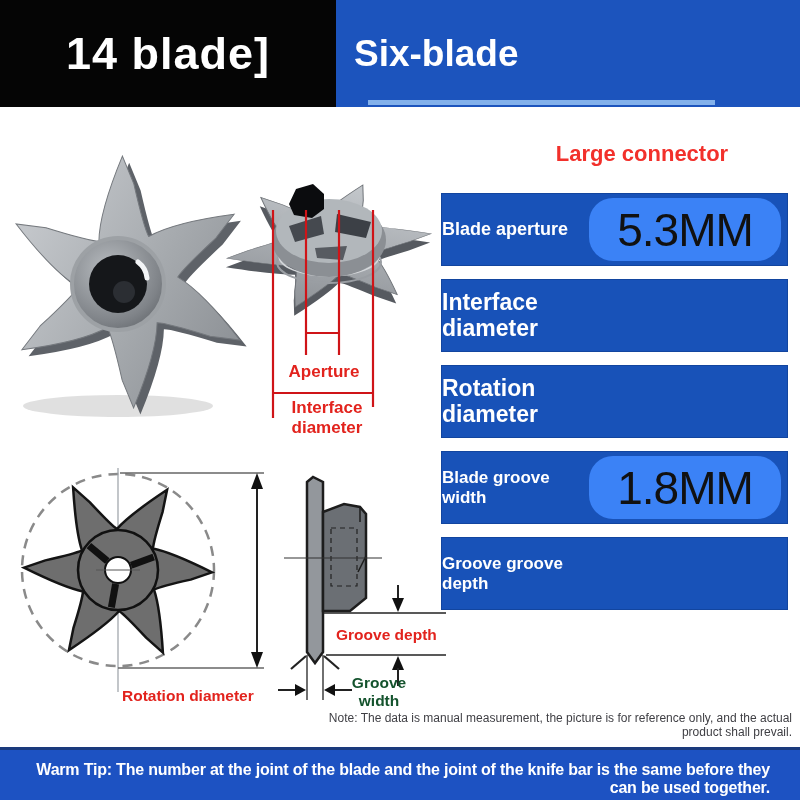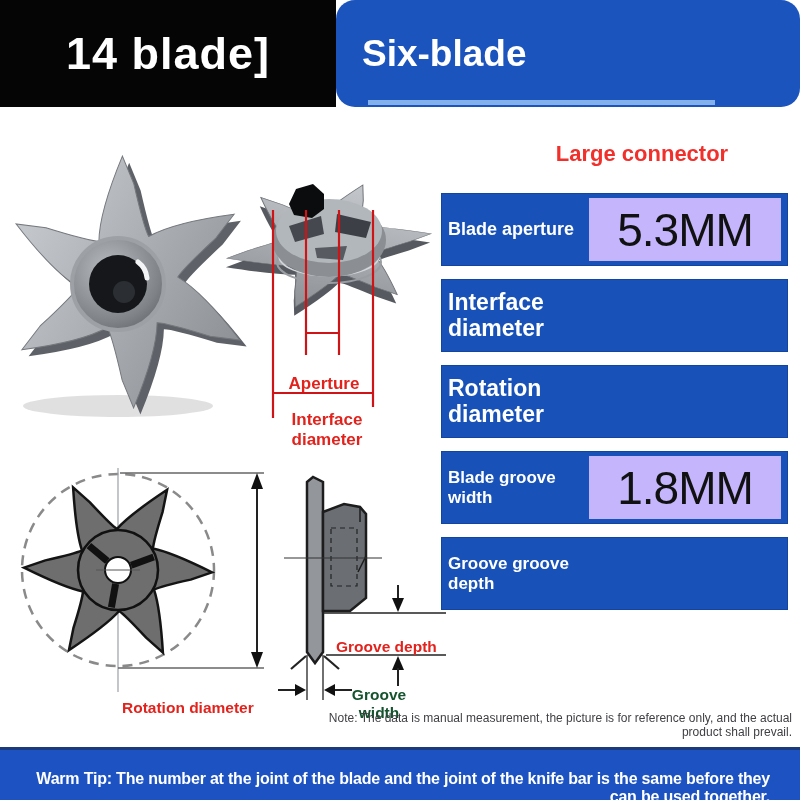--- a/index.html
+++ b/index.html
@@ -5,54 +5,54 @@
   html,body{margin:0;padding:0;}
   body{width:800px;height:800px;position:relative;background:#fff;overflow:hidden;
        font-family:"Liberation Sans", sans-serif;}
   .abs{position:absolute;}
 
   
   .hdr-left{left:0;top:0;width:336px;height:107px;background:#050505;color:#fff;
     display:flex;align-items:center;justify-content:center;font-size:45px;font-weight:600;
     letter-spacing:1px;z-index:4;text-align:right;}
   .hdr-right{left:336px;top:0;width:464px;height:107px;background:#1c54bd;color:#fff;
-    padding-left:26px;box-sizing:border-box;display:flex;flex-direction:column;
-    justify-content:center;font-size:37px;font-weight:600;line-height:1.18;z-index:4;border-radius:19px;}
+    padding-left:18px;box-sizing:border-box;display:flex;flex-direction:column;
+    justify-content:center;font-size:37px;font-weight:600;line-height:1.18;z-index:4;}
   .hdr-underline{left:368px;top:100px;width:347px;height:5px;background:#8fbbf0;
     opacity:.9;z-index:5;}
 
   
   .large-connector{left:470px;top:141px;width:344px;text-align:center;color:#f2302b;
     font-size:22px;font-weight:600;z-index:3;}
 
   
   .spec-row{left:441px;width:347px;height:73px;background:#1852b8;
     border:1px solid #12459f;box-sizing:border-box;display:flex;z-index:3;}
   .spec-label{width:152px;color:#fff;font-weight:700;display:flex;align-items:center;
-    padding-left:6px;box-sizing:border-box;line-height:1.12;}
+    padding-left:0;box-sizing:border-box;line-height:1.12;}
   .spec-valuebox{position:absolute;left:147px;top:4px;width:192px;height:63px;
-    background:#c4b5fd;display:flex;align-items:center;justify-content:center;
-    color:#111;font-size:46px;font-weight:400;letter-spacing:-1px;}
+    background:#3b82f6;display:flex;align-items:center;justify-content:center;
+    color:#111;font-size:46px;font-weight:400;letter-spacing:-1px;border-radius:24px;}
   .fs18{font-size:18px;} .fs23{font-size:23px;} .fs17{font-size:17px;}
 
   
-  .red-label{color:#e2231d;font-weight:600;z-index:3;line-height:1.15;margin-top:12px;}
+  .red-label{color:#e2231d;font-weight:600;z-index:3;line-height:1.15;}
   .aperture-label{left:279px;top:362px;width:90px;text-align:center;font-size:17px;}
   .interface-label{left:279px;top:398px;width:96px;text-align:center;font-size:17px;}
   .rotation-label{left:122px;top:687px;width:160px;font-size:15.5px;font-weight:700;}
   .gdepth-label{left:336px;top:626px;font-size:15.5px;font-weight:700;}
   .gwidth-label{left:342px;top:674px;width:74px;text-align:center;font-size:15.5px;
     font-weight:700;color:#14532d;}
 
   
   .note{top:711px;right:8px;width:506px;text-align:right;color:#3f3f44;
     font-size:12px;line-height:1.2;z-index:3;}
   .warmtip{left:0;top:747px;width:800px;height:53px;box-sizing:border-box;
     border-top:3px solid #1a3a7c;background:#1d52c2;color:#fff;z-index:4;
-    padding:20px 30px 0 28px;text-align:right;font-size:16px;font-weight:600;
+    padding:11px 30px 0 28px;text-align:right;font-size:16px;font-weight:600;
     line-height:1.15;letter-spacing:-0.2px;}
 
   svg#art{left:0;top:0;z-index:1;}
 </style>
 </head>
 <body>
 
 <svg id="art" class="abs" width="800" height="800" viewBox="0 0 800 800">
   <defs>
     <linearGradient id="mg1" x1="0" y1="0" x2="1" y2="1">

